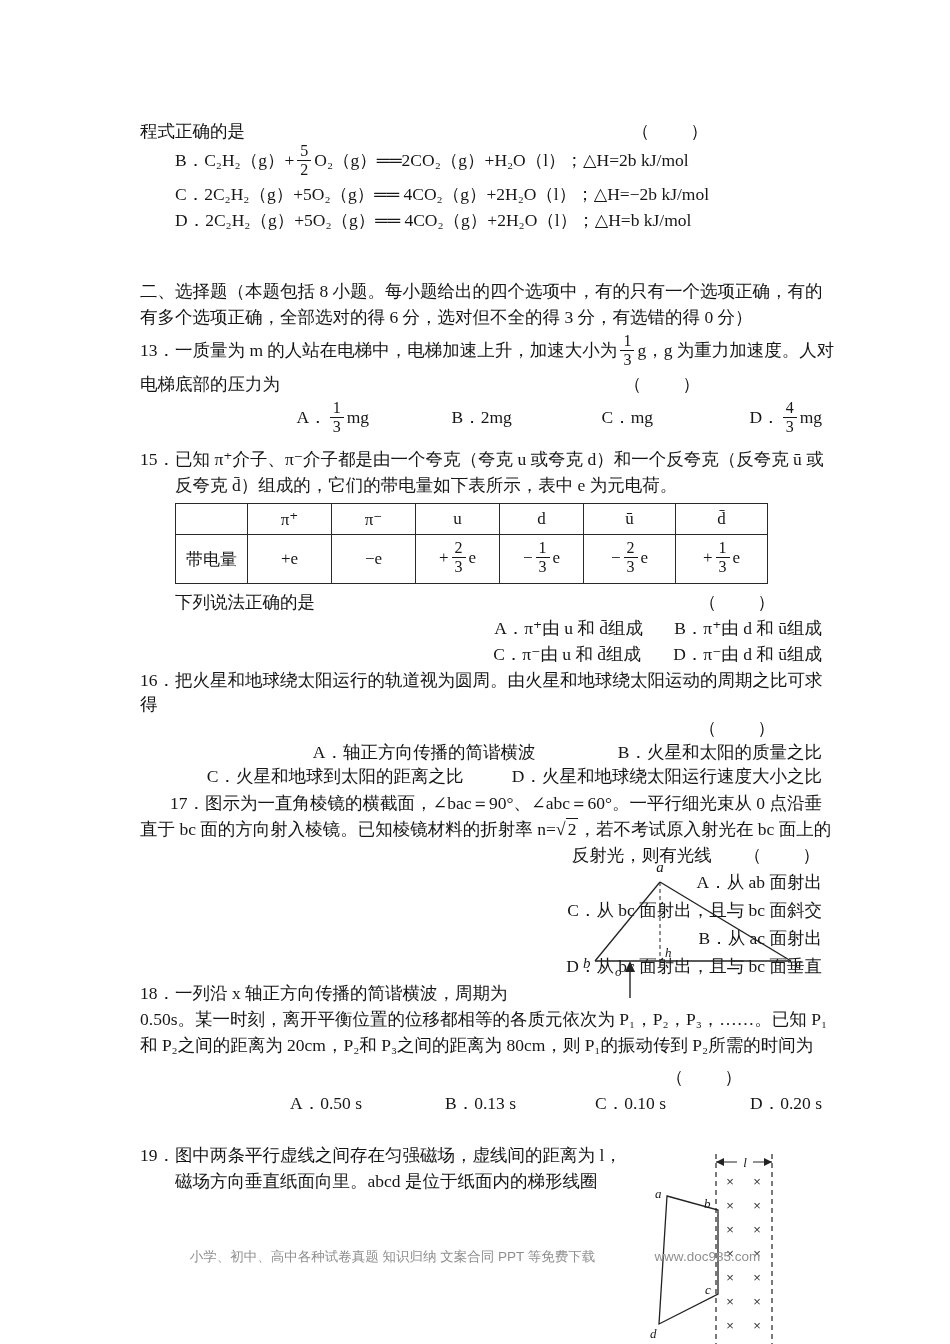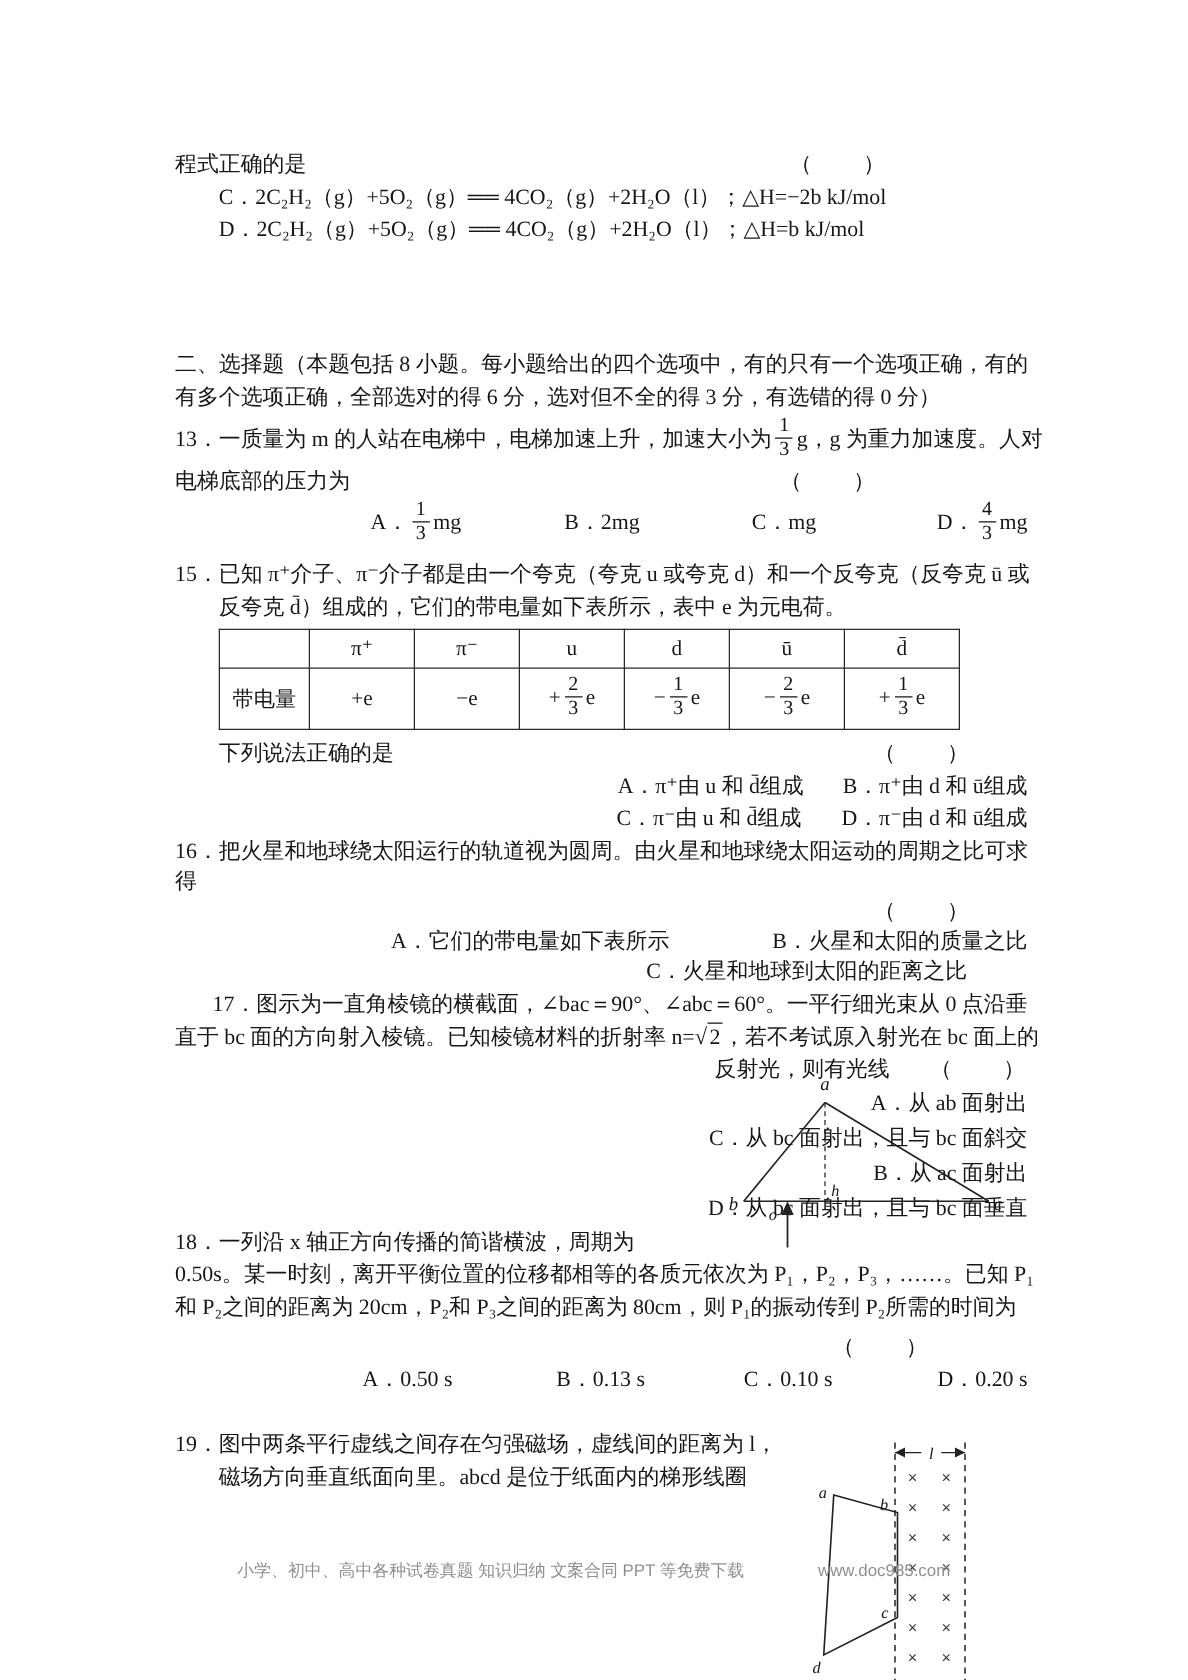--- a/index.html
+++ b/index.html
@@ -47,20 +47,26 @@
 </head>
 <body>
 
 <div class="page">
 
   <div class="block" style="top:118px;">
     <div class="line flexline">
       <span>程式正确的是</span>
       <span class="bracket" style="margin-right:112px;">（　　）</span>
     </div>
+    <div class="line indent">
+      <span>B．C₂H₂（g）+</span><span class="frac">
+          <span class="fnum">5</span>
+          <span class="fden">2</span>
+        </span><span>O₂（g）══2CO₂（g）+H₂O（l）；△H=2b kJ/mol</span>
+    </div>
     <div class="line indent">C．2C₂H₂（g）+5O₂（g）══ 4CO₂（g）+2H₂O（l）；△H=−2b kJ/mol</div>
     <div class="line indent">D．2C₂H₂（g）+5O₂（g）══ 4CO₂（g）+2H₂O（l）；△H=b kJ/mol</div>
   </div>
 
   <div class="block" style="top:278px;">
     <div class="line">二、选择题（本题包括 8 小题。每小题给出的四个选项中，有的只有一个选项正确，有的</div>
     <div class="line">有多个选项正确，全部选对的得 6 分，选对但不全的得 3 分，有选错的得 0 分）</div>
   </div>
 
   <div class="block" style="top:334px;">
@@ -148,25 +154,26 @@
     </div>
   </div>
 
   <div class="block lh24" style="top:668px;">
     <div class="line">16．把火星和地球绕太阳运行的轨道视为圆周。由火星和地球绕太阳运动的周期之比可求</div>
     <div class="line">得</div>
     <div class="line flexline">
       <span class="bracket" style="margin-right:45px;">（　　）</span>
     </div>
     <div class="line indent flexline">
-      <span class="w305">A．它们的带电量如下表所示</span>
+      <span class="w305">A．轴正方向传播的简谐横波</span>
       <span>B．火星和太阳的质量之比</span>
     </div>
     <div class="line indent flexline">
       <span class="w305">C．火星和地球到太阳的距离之比</span>
+      <span>D．火星和地球绕太阳运行速度大小之比</span>
     </div>
   </div>
 
   <div class="block" style="top:790px;text-align:right;">
     <div class="line">17．图示为一直角棱镜的横截面，∠bac＝90°、∠abc＝60°。一平行细光束从 0 点沿垂</div>
     <div class="line">
       <span>直于 bc 面的方向射入棱镜。已知棱镜材料的折射率 n=</span><span class="sqrt-sign">√</span><span class="radicand">2</span><span>，若不考试原入射光在 bc 面上的</span>
     </div>
     <div class="line">
       <span>反射光，则有光线</span>

